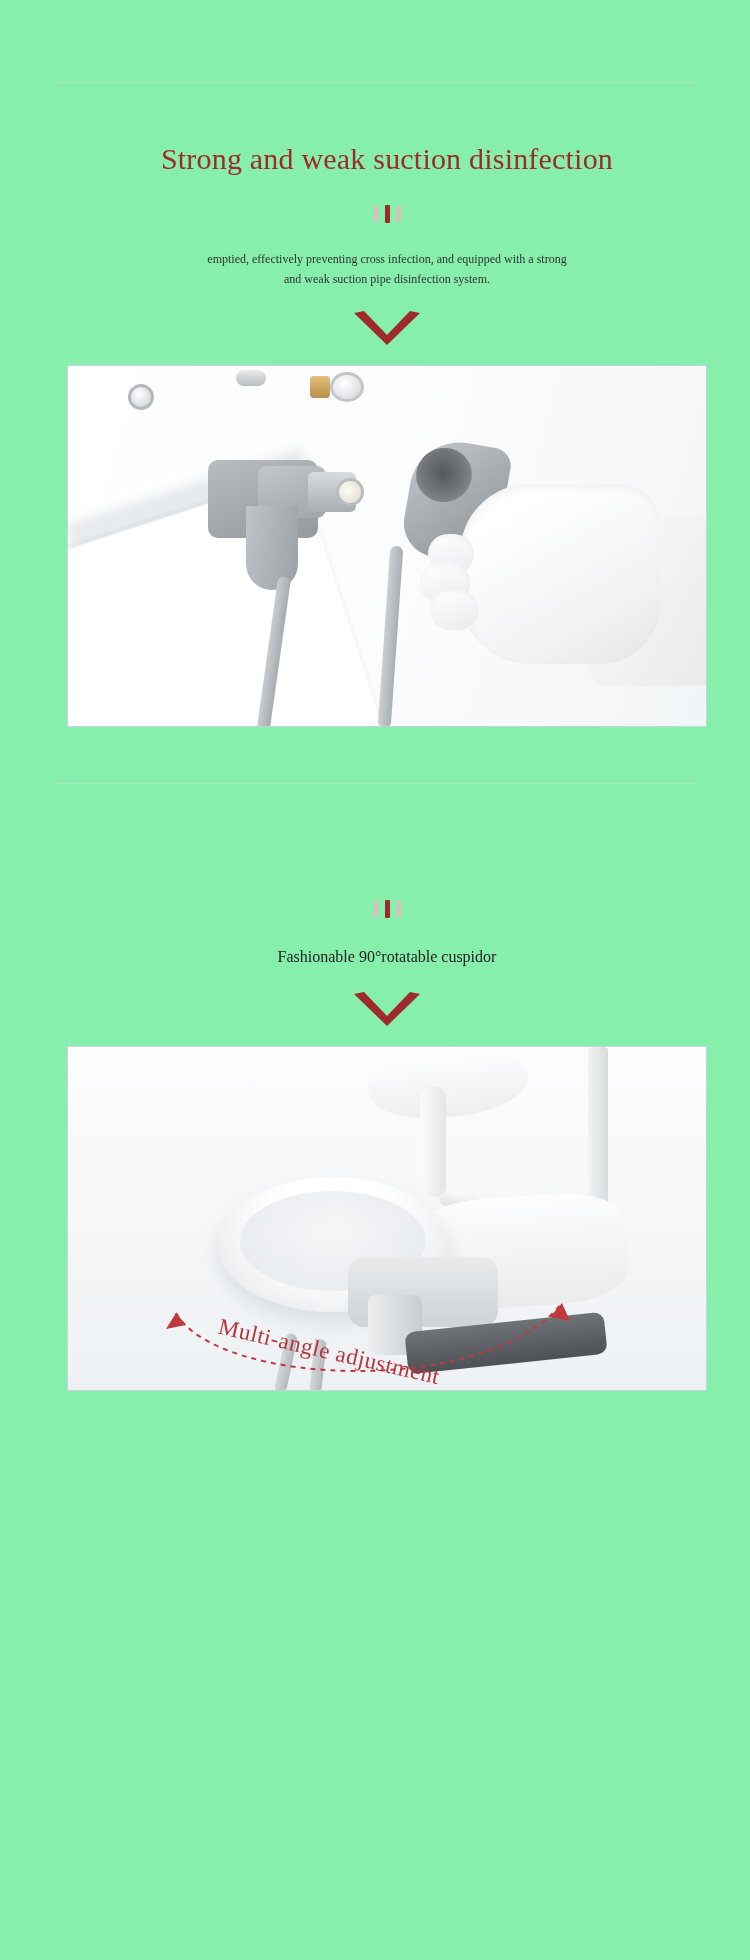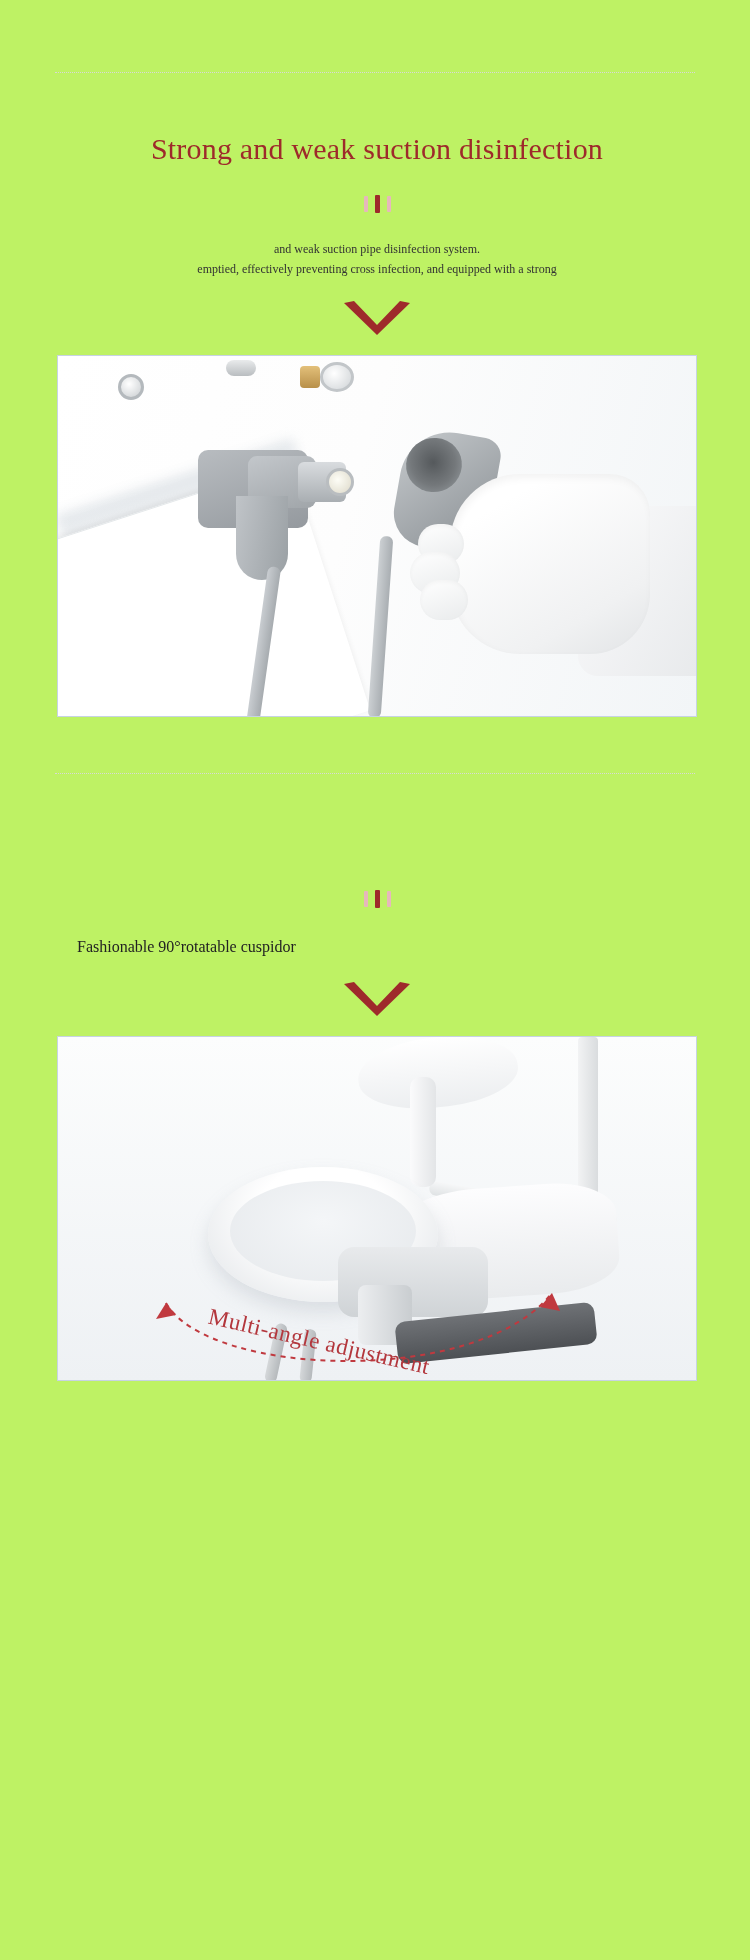--- a/index.html
+++ b/index.html
@@ -11,22 +11,22 @@
   body {
     width: 750px;
     min-height: 1960px;
     position: relative;
     overflow-x: hidden;
   }
 
   .page {
     width: 750px;
     min-height: 1960px;
-    background: #bef264;
-    padding: 2px;
+    background: #86efac;
+    padding: 12px;
     position: relative;
   }
 
   
   .divider {
     width: 640px;
     margin: 0 auto;
     border-top: 1px dotted #d8d8d8;
     height: 0;
   }
@@ -72,20 +72,21 @@
     margin: 0 auto;
     text-align: center;
     color: #333;
     font-size: 12px;
     line-height: 20px;
     font-family: "Liberation Serif", serif;
   }
   .subcopy-lg {
     width: 600px;
     margin: 0 auto;
+    text-align: center;
     color: #222;
     font-size: 16px;
     line-height: 26px;
   }
 
   
   .chevron {
     display: block;
     margin: 0 auto;
   }
@@ -330,22 +331,22 @@
 
     <div class="ornament">
       <i></i>
       <i class="mid"></i>
       <i></i>
     </div>
 
     <div class="sp-24"></div>
 
     <div class="subcopy">
+      <div>emptied, effectively preventing cross infection, and equipped with a strong</div>
       <div>and weak suction pipe disinfection system.</div>
-      <div>emptied, effectively preventing cross infection, and equipped with a strong</div>
     </div>
 
     <div class="sp-20"></div>
 
     <svg class="chevron" width="70" height="40" viewBox="0 0 70 40">
       <path d="M2 4 L35 36 L68 4 L58 2 L35 26 L12 2 Z" fill="#9e2a2b"></path>
     </svg>
 
     <div class="sp-16"></div>
 

